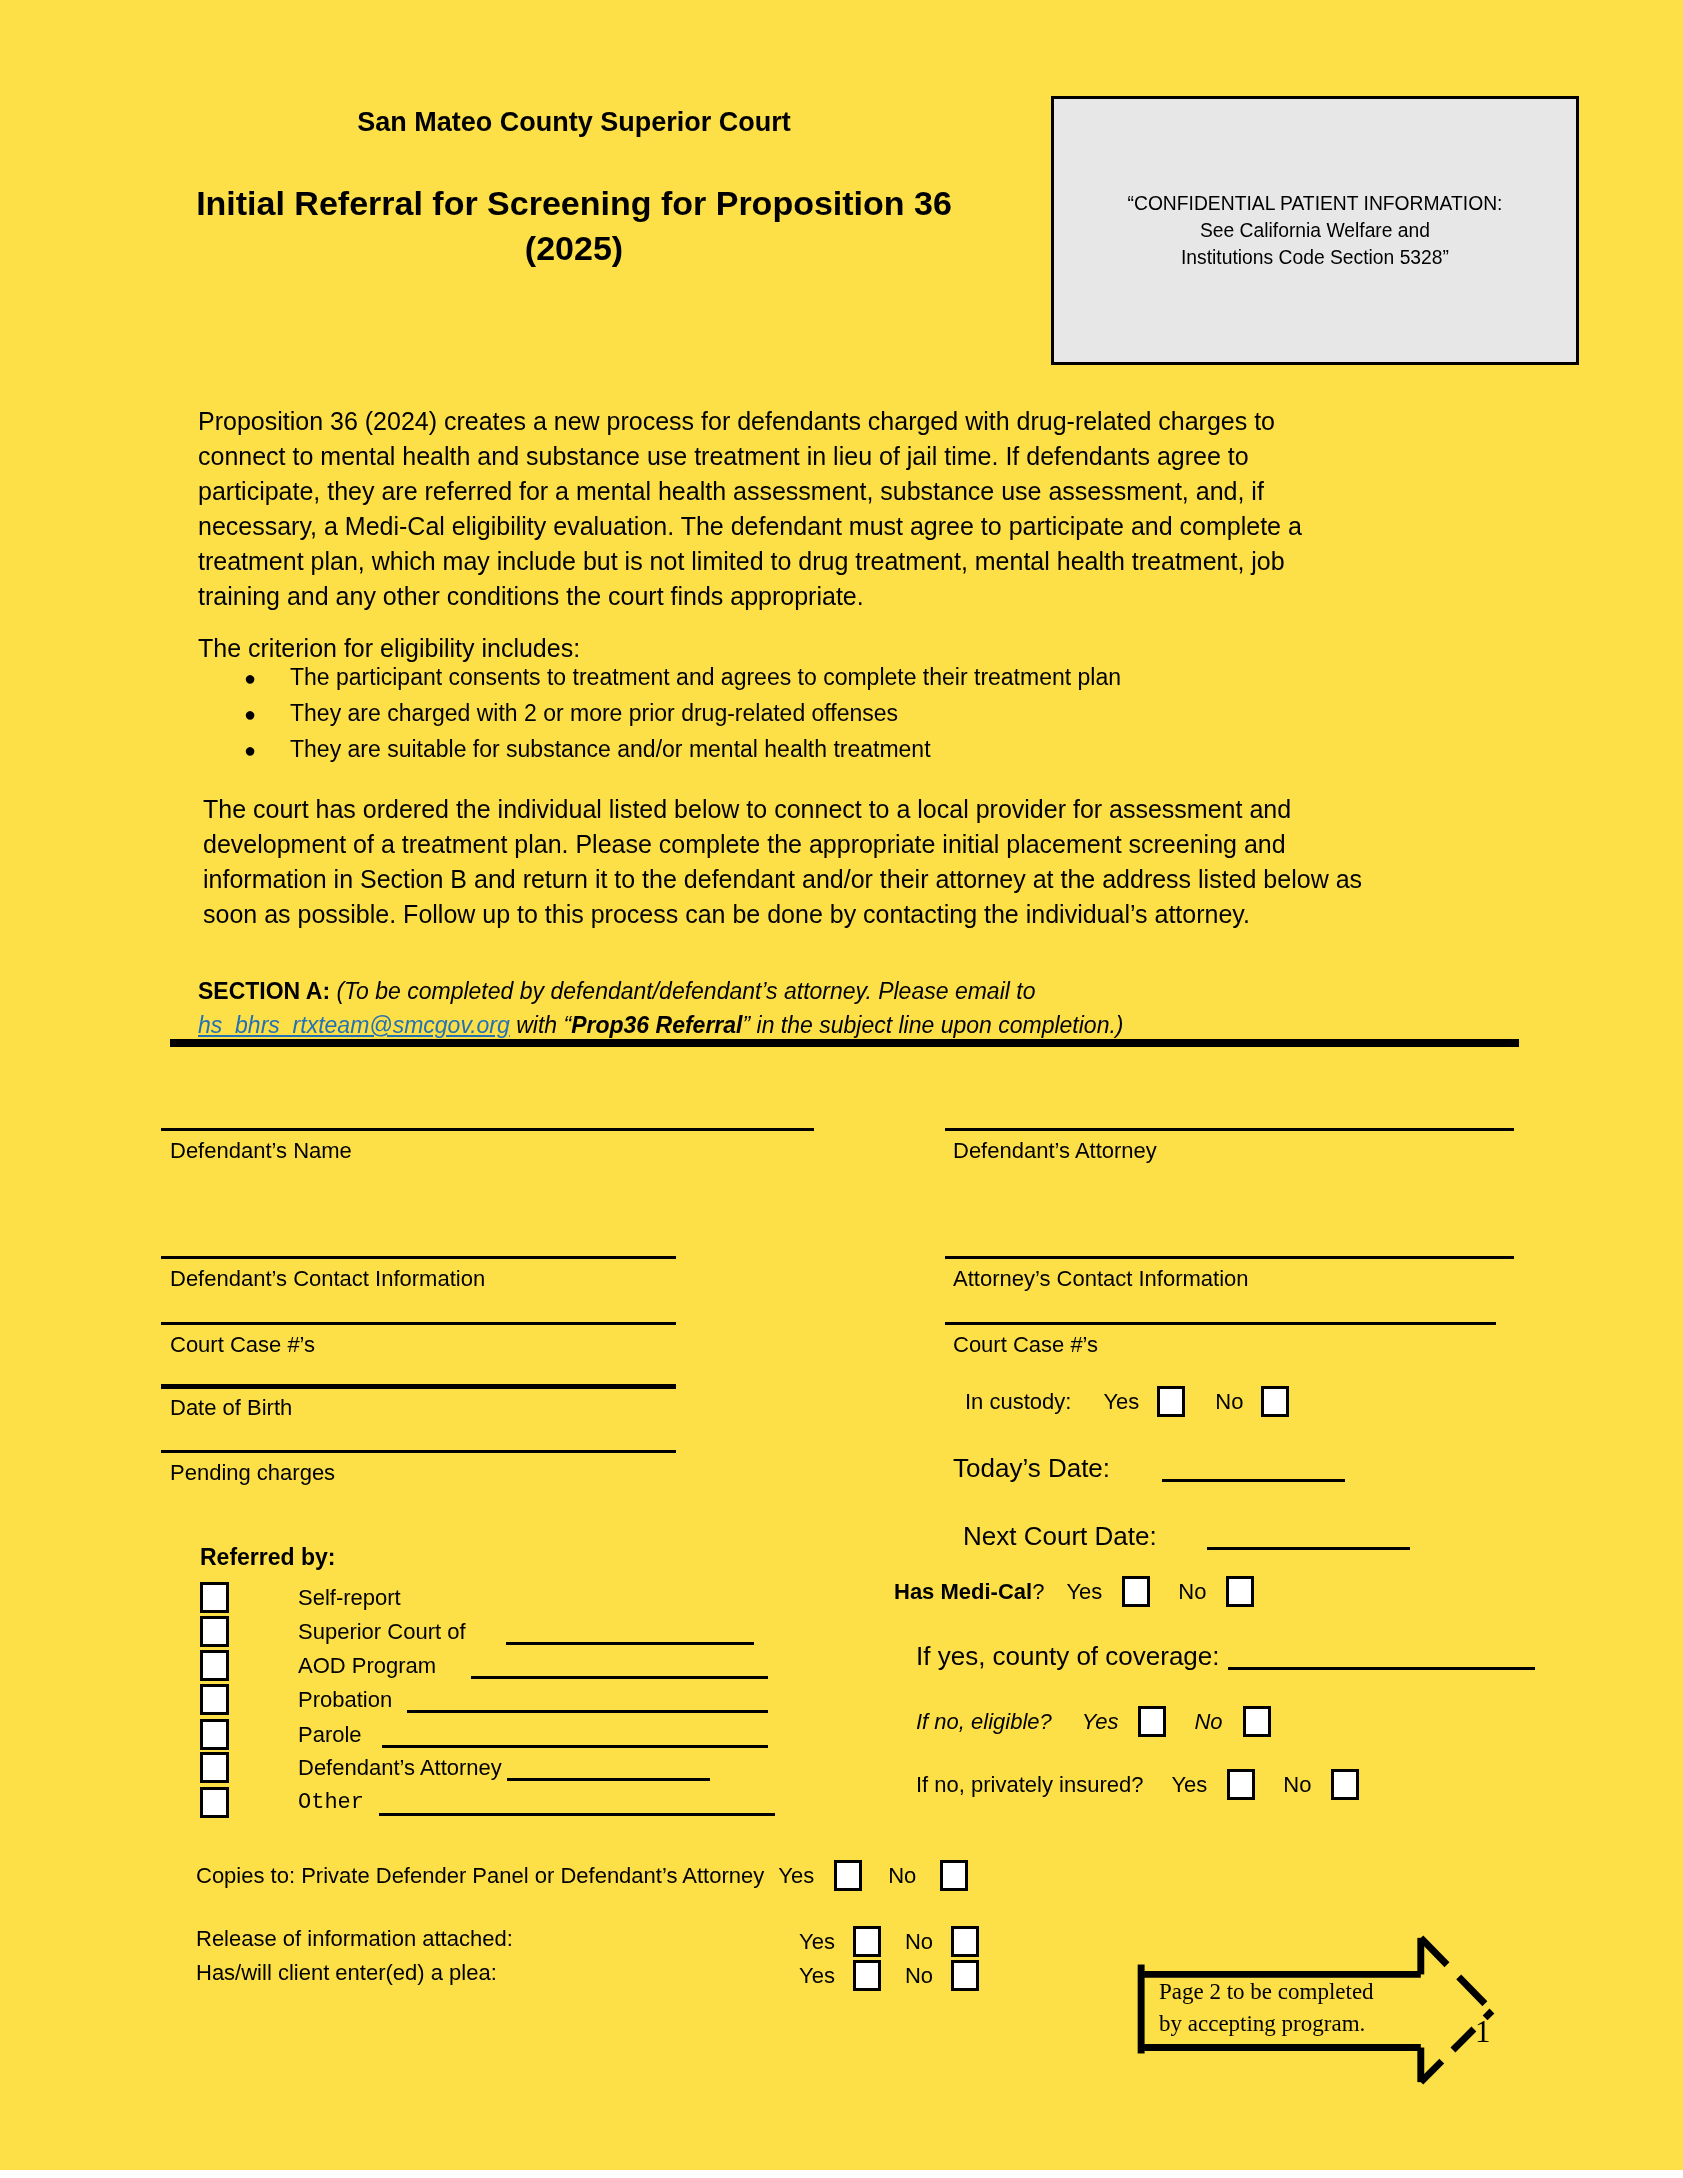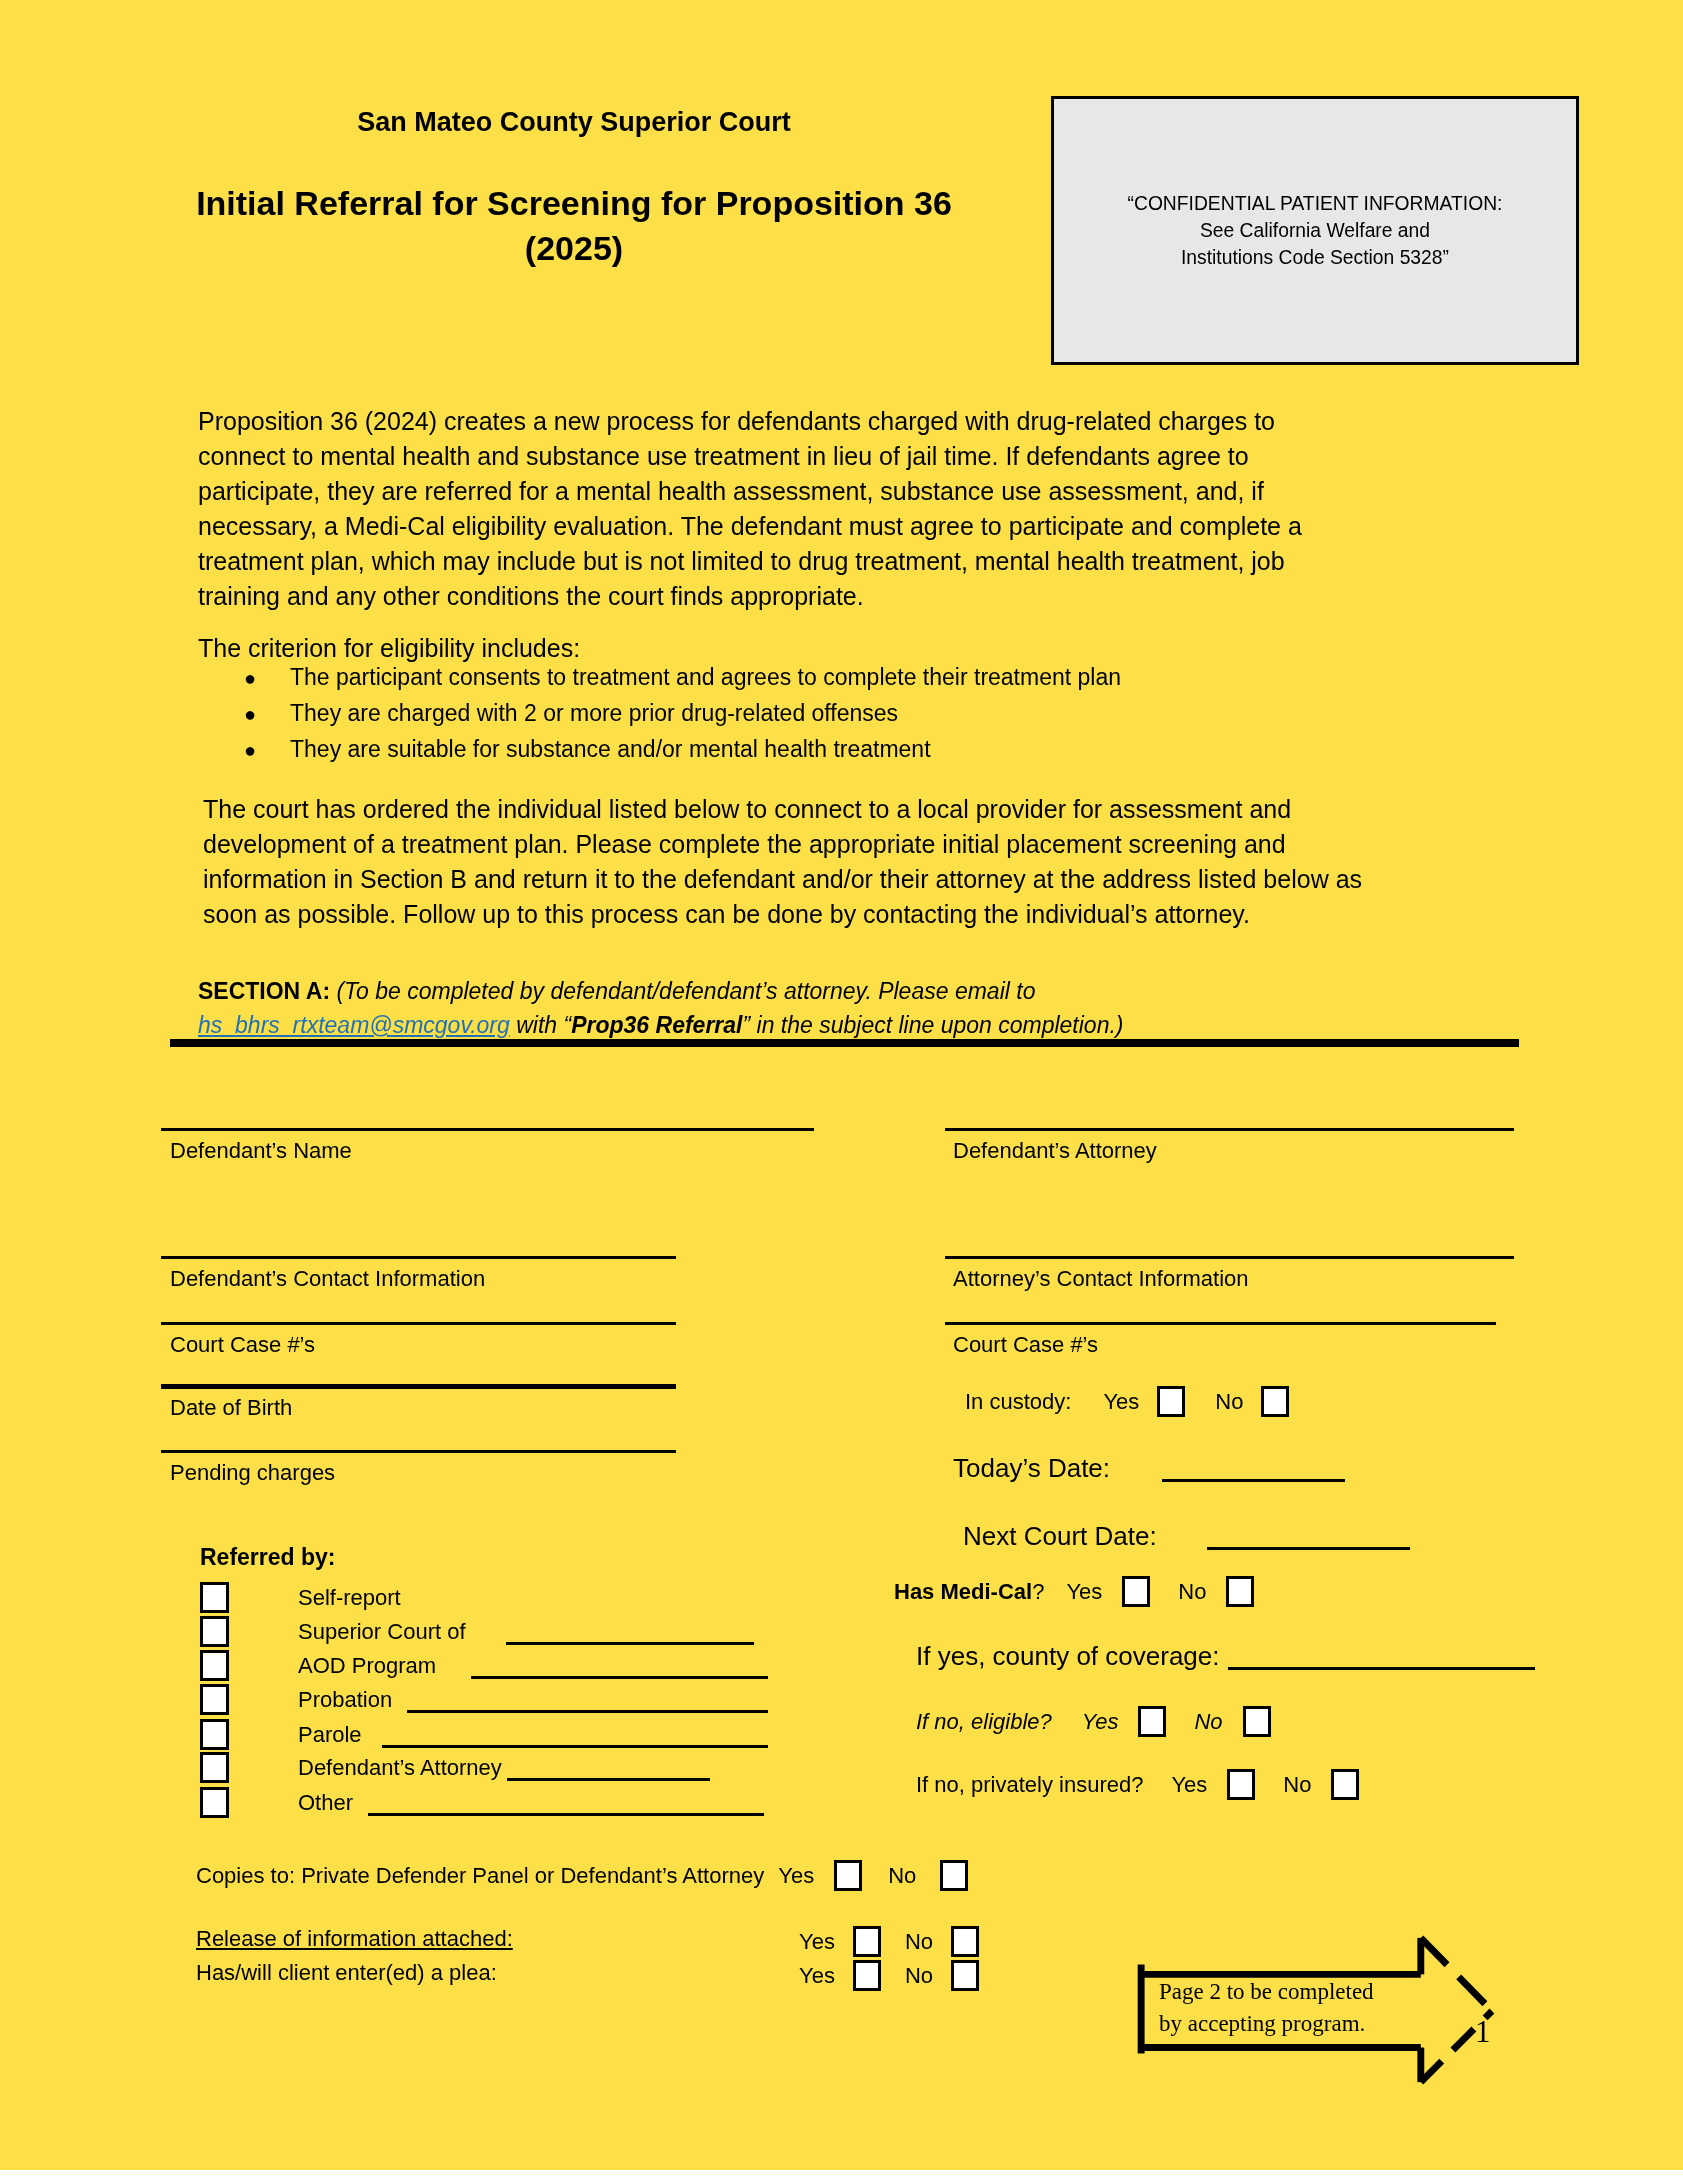--- a/index.html
+++ b/index.html
@@ -178,21 +178,21 @@
   <div class="abs ref-row" style="top:1718px;">
     <span class="cb"></span>
     <span class="ref-label">Parole </span>
     <span class="ul" style="margin-left:20px;width:386px;"></span>
   </div>
   <div class="abs ref-row" style="top:1751px;">
     <span class="cb"></span>
     <span class="ref-label">Defendant’s Attorney</span>
     <span class="ul" style="margin-left:5px;width:203px;"></span>
   </div>
-  <div class="abs ref-row" style="top:1786px;">
+  <div class="abs ref-row" style="top:1786px;font-family:Liberation Mono, monospace;">
     <span class="cb"></span>
     <span class="ref-label">Other </span>
     <span class="ul" style="margin-left:15px;width:396px;"></span>
   </div>
 
   <div class="abs row" style="left:894px;top:1576px;">
     <span class="bold">Has Medi-Cal</span>
     <span>?</span>
     <span style="margin-left:22px;">Yes</span>
     <span class="cb" style="margin-left:20px;"></span>
@@ -222,21 +222,21 @@
   </div>
 
   <div class="abs row" style="left:196px;top:1860px;">
     <span>Copies to: Private Defender Panel or Defendant’s Attorney</span>
     <span style="margin-left:14px;">Yes</span>
     <span class="cb" style="margin-left:20px;"></span>
     <span style="margin-left:26px;">No</span>
     <span class="cb" style="margin-left:24px;"></span>
   </div>
 
-  <div class="abs row" style="left:196px;top:1926px;text-decoration:underline;">
+  <div class="abs row" style="left:196px;top:1926px;">
     <span>Release of information attached:</span>
   </div>
   <div class="abs row" style="left:799px;top:1926px;">
     <span>Yes</span>
     <span class="cb" style="margin-left:18px;"></span>
     <span style="margin-left:24px;">No</span>
     <span class="cb" style="margin-left:18px;"></span>
   </div>
 
   <div class="abs row" style="left:196px;top:1960px;">

